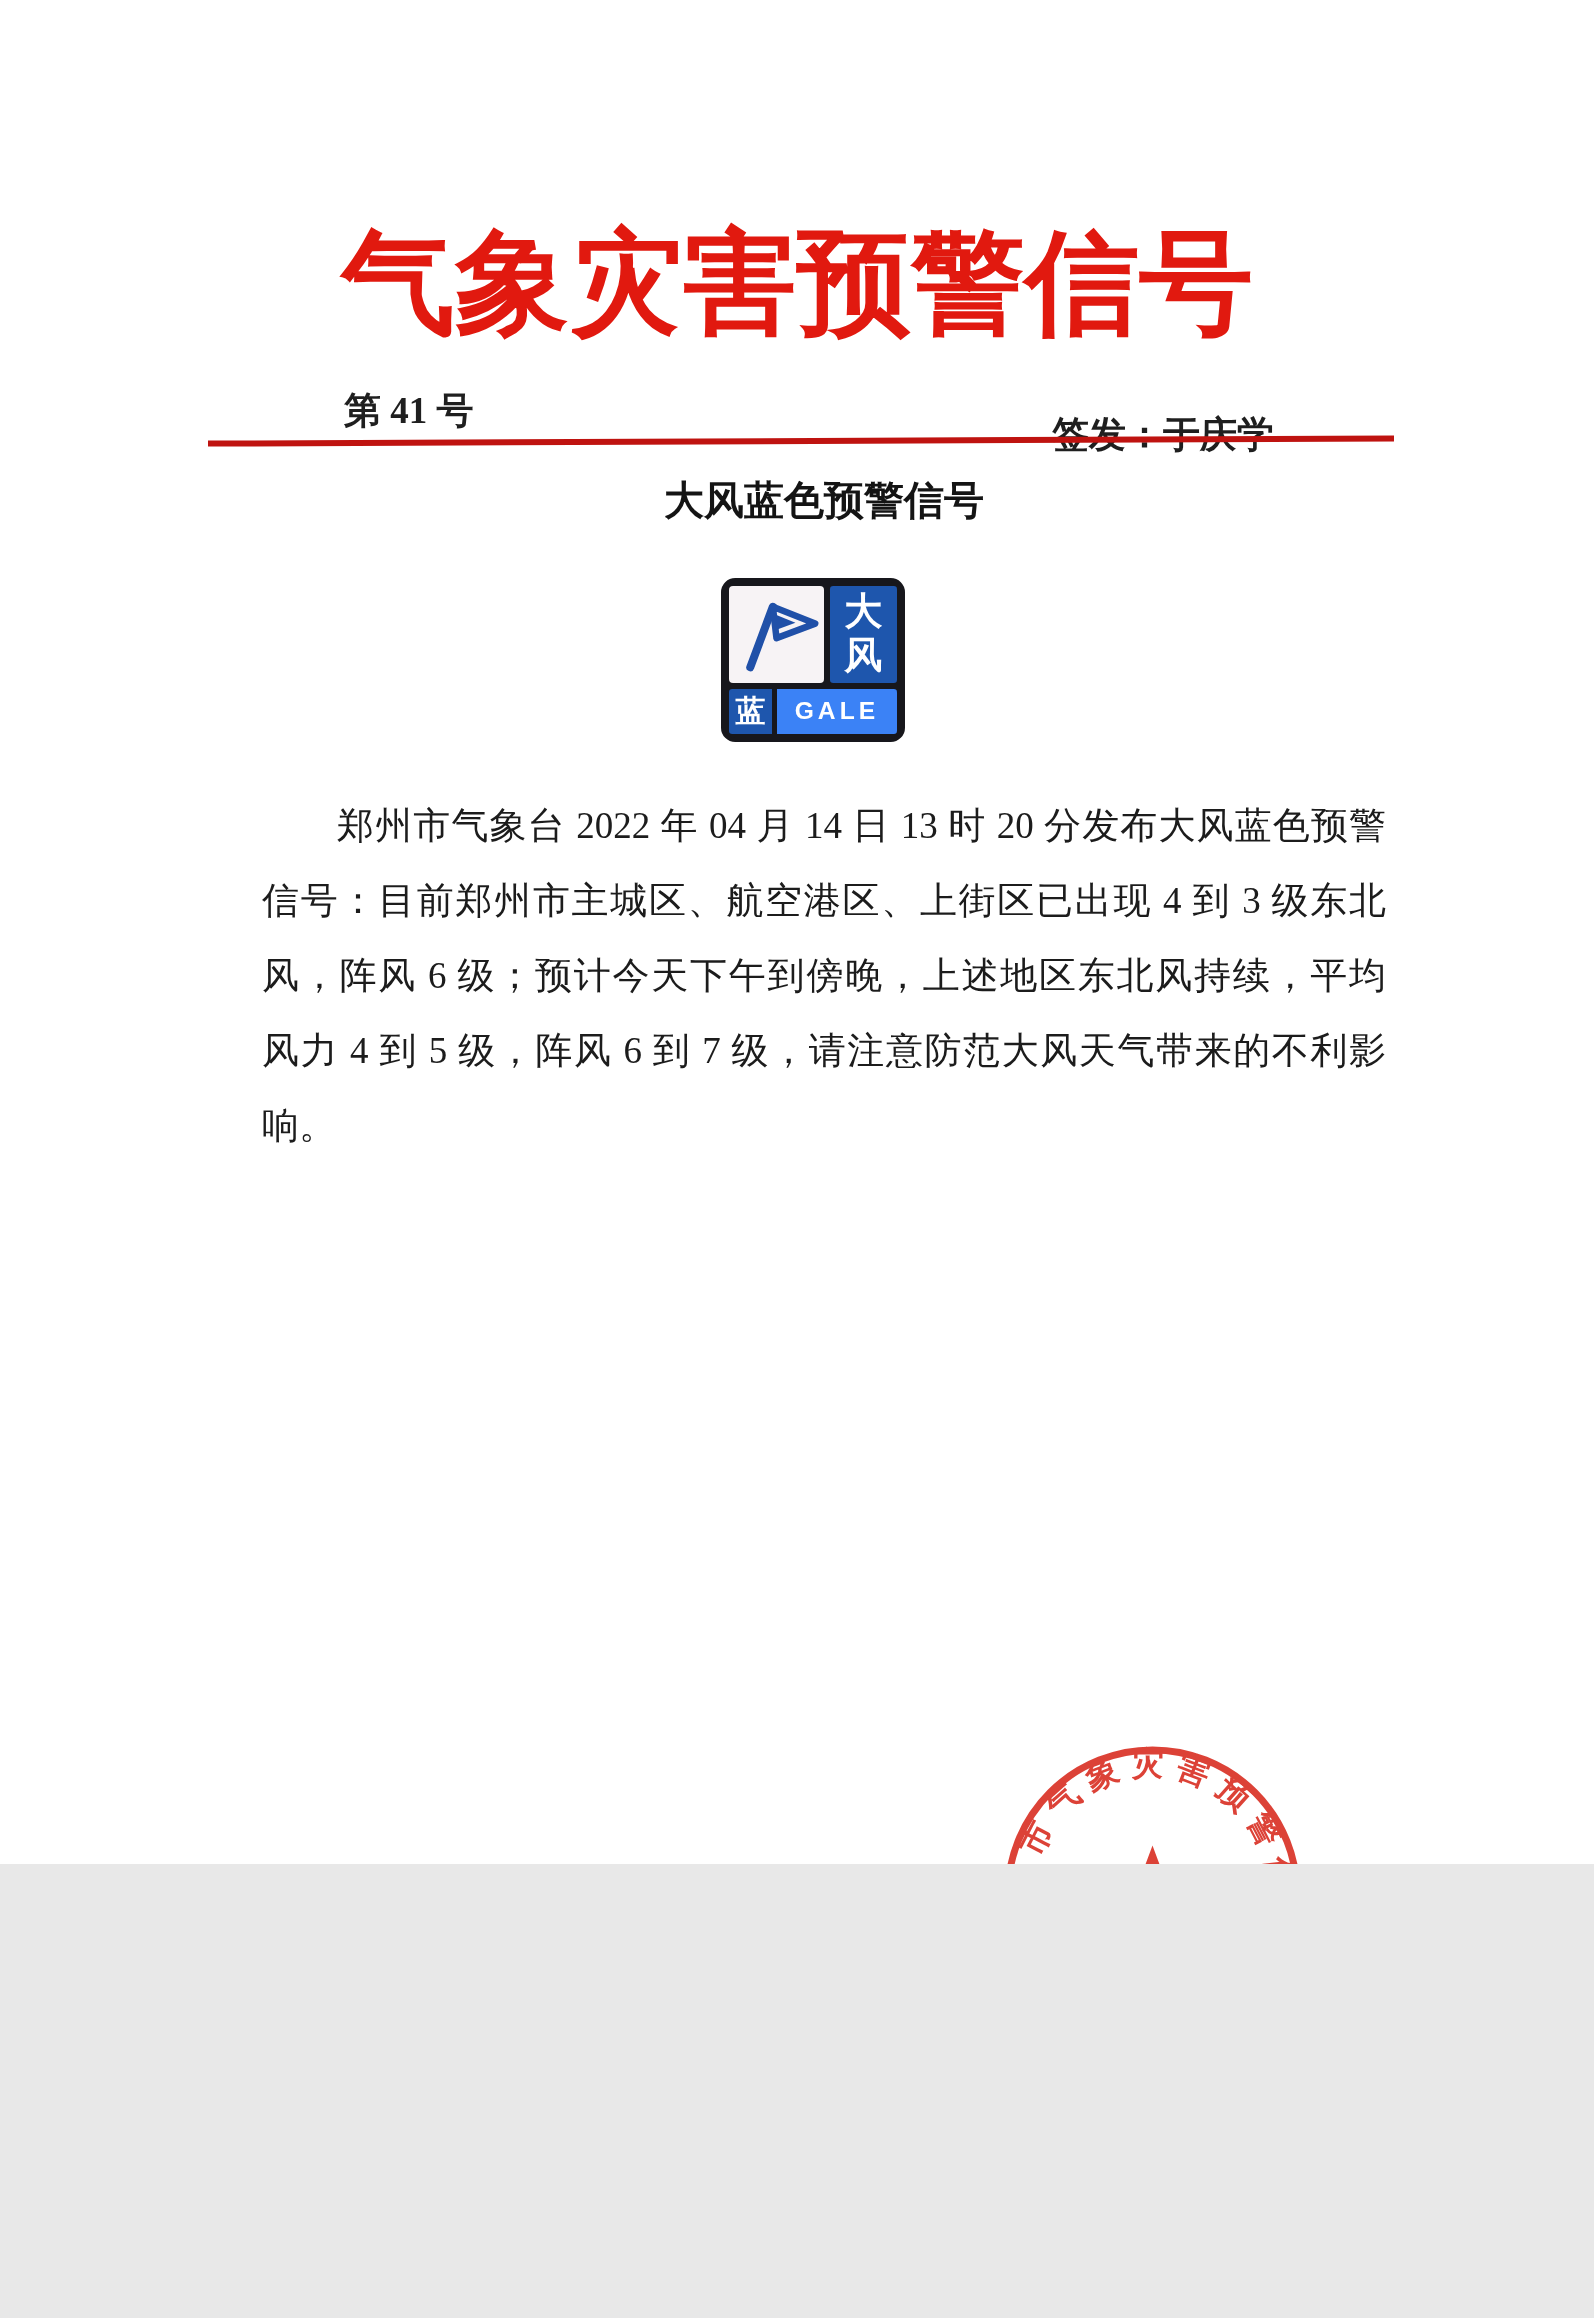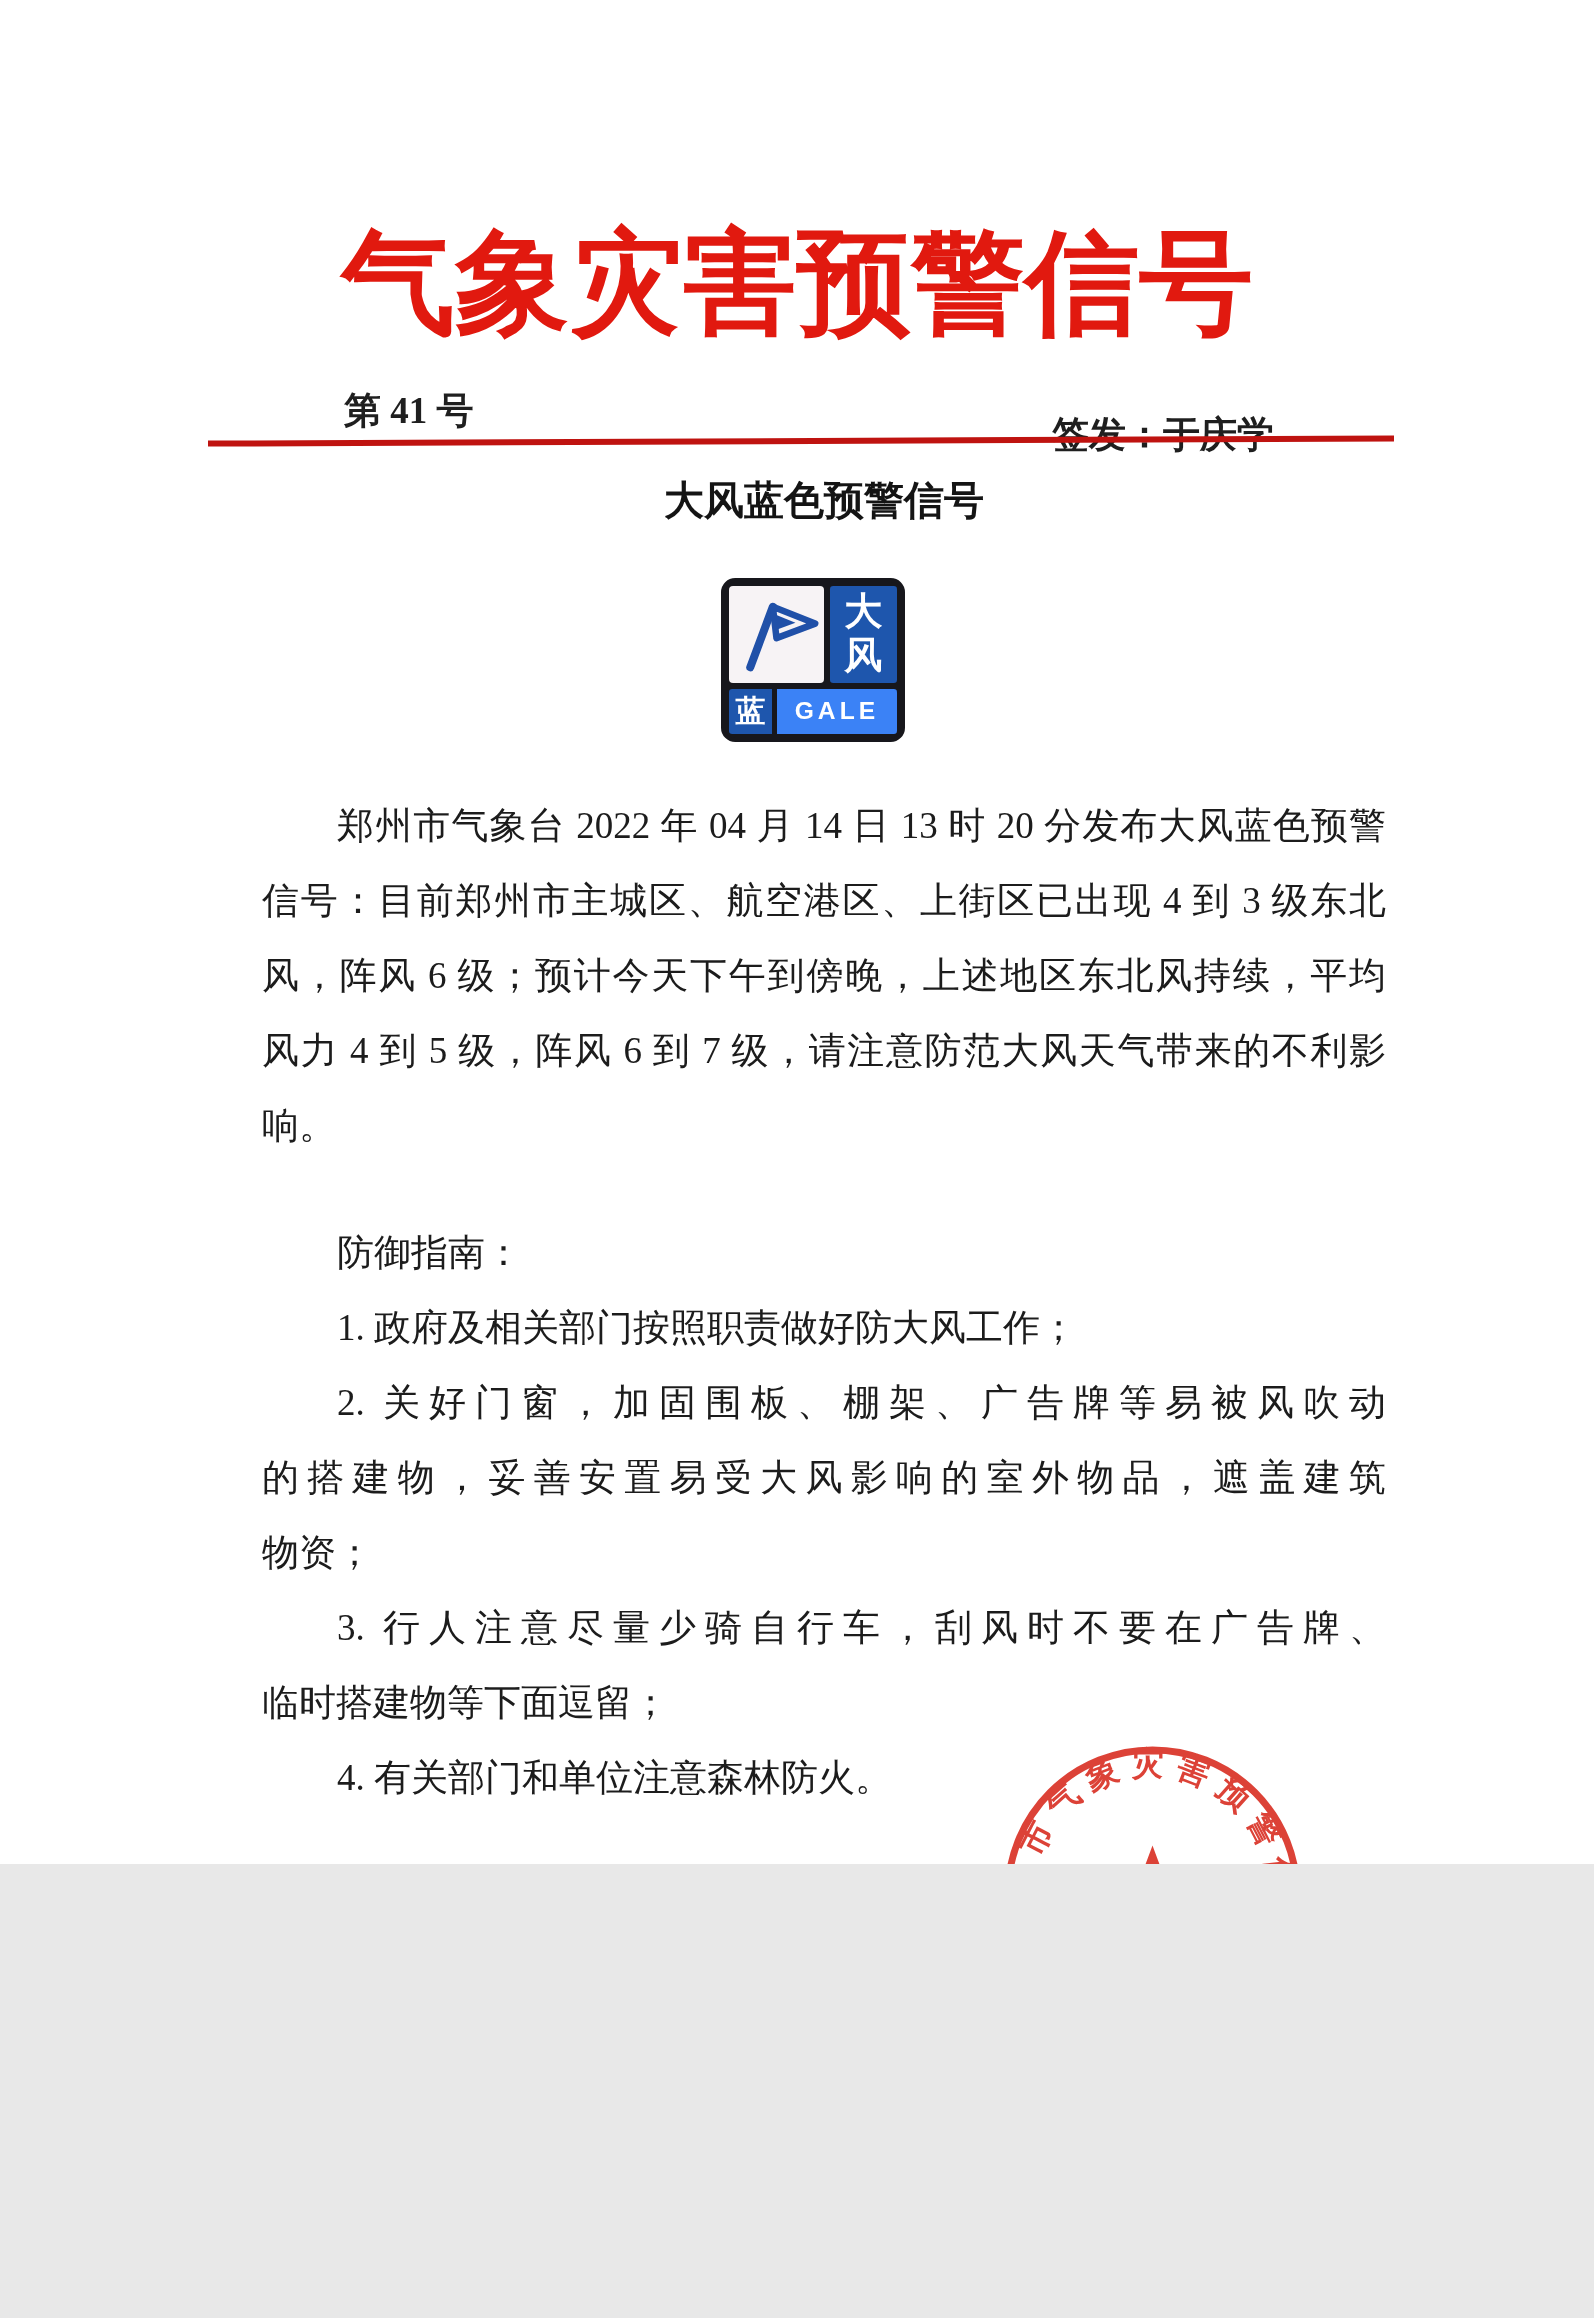--- a/index.html
+++ b/index.html
@@ -131,30 +131,20 @@
   </div>
 
   <div class="body-block para-block">
     <div class="tline indent stretch">郑州市气象台 2022 年 04 月 14 日 13 时 20 分发布大风蓝色预警</div>
     <div class="tline stretch">信号：目前郑州市主城区、航空港区、上街区已出现 4 到 3 级东北</div>
     <div class="tline stretch">风，阵风 6 级；预计今天下午到傍晚，上述地区东北风持续，平均</div>
     <div class="tline stretch">风力 4 到 5 级，阵风 6 到 7 级，请注意防范大风天气带来的不利影</div>
     <div class="tline">响。</div>
   </div>
 
-  <div class="body-block guide-block">
-    <div class="tline indent">防御指南：</div>
-    <div class="tline indent">1. 政府及相关部门按照职责做好防大风工作；</div>
-    <div class="tline indent stretch">2. 关好门窗，加固围板、棚架、广告牌等易被风吹动</div>
-    <div class="tline stretch">的搭建物，妥善安置易受大风影响的室外物品，遮盖建筑</div>
-    <div class="tline">物资；</div>
-    <div class="tline indent stretch">3. 行人注意尽量少骑自行车，刮风时不要在广告牌、</div>
-    <div class="tline">临时搭建物等下面逗留；</div>
-    <div class="tline indent">4. 有关部门和单位注意森林防火。</div>
-  </div>
 
   <div class="sig-org">郑州市气象台</div>
   <div class="sig-date">2022 年 04 月 14 日 13 时 20 分发布</div>
 
   <svg class="stamp" width="311" height="311" viewBox="0 0 400 400">
     <circle cx="200" cy="200" r="186" fill="none" stroke="#d8281c" stroke-width="9"></circle>
     <polygon points="200,137 212.3,170 247.6,171.5 220,193.5 229.4,227.5 200,208 170.6,227.5 180,193.5 152.4,171.5 187.7,170" fill="#d8281c"></polygon>
     <defs>
       <path id="arcTop" d="M 62 259 A 151 151 0 1 1 338 259" fill="none"></path>
       <path id="arcBottom" d="M 313 302 A 152 152 0 0 1 87 302" fill="none"></path>

